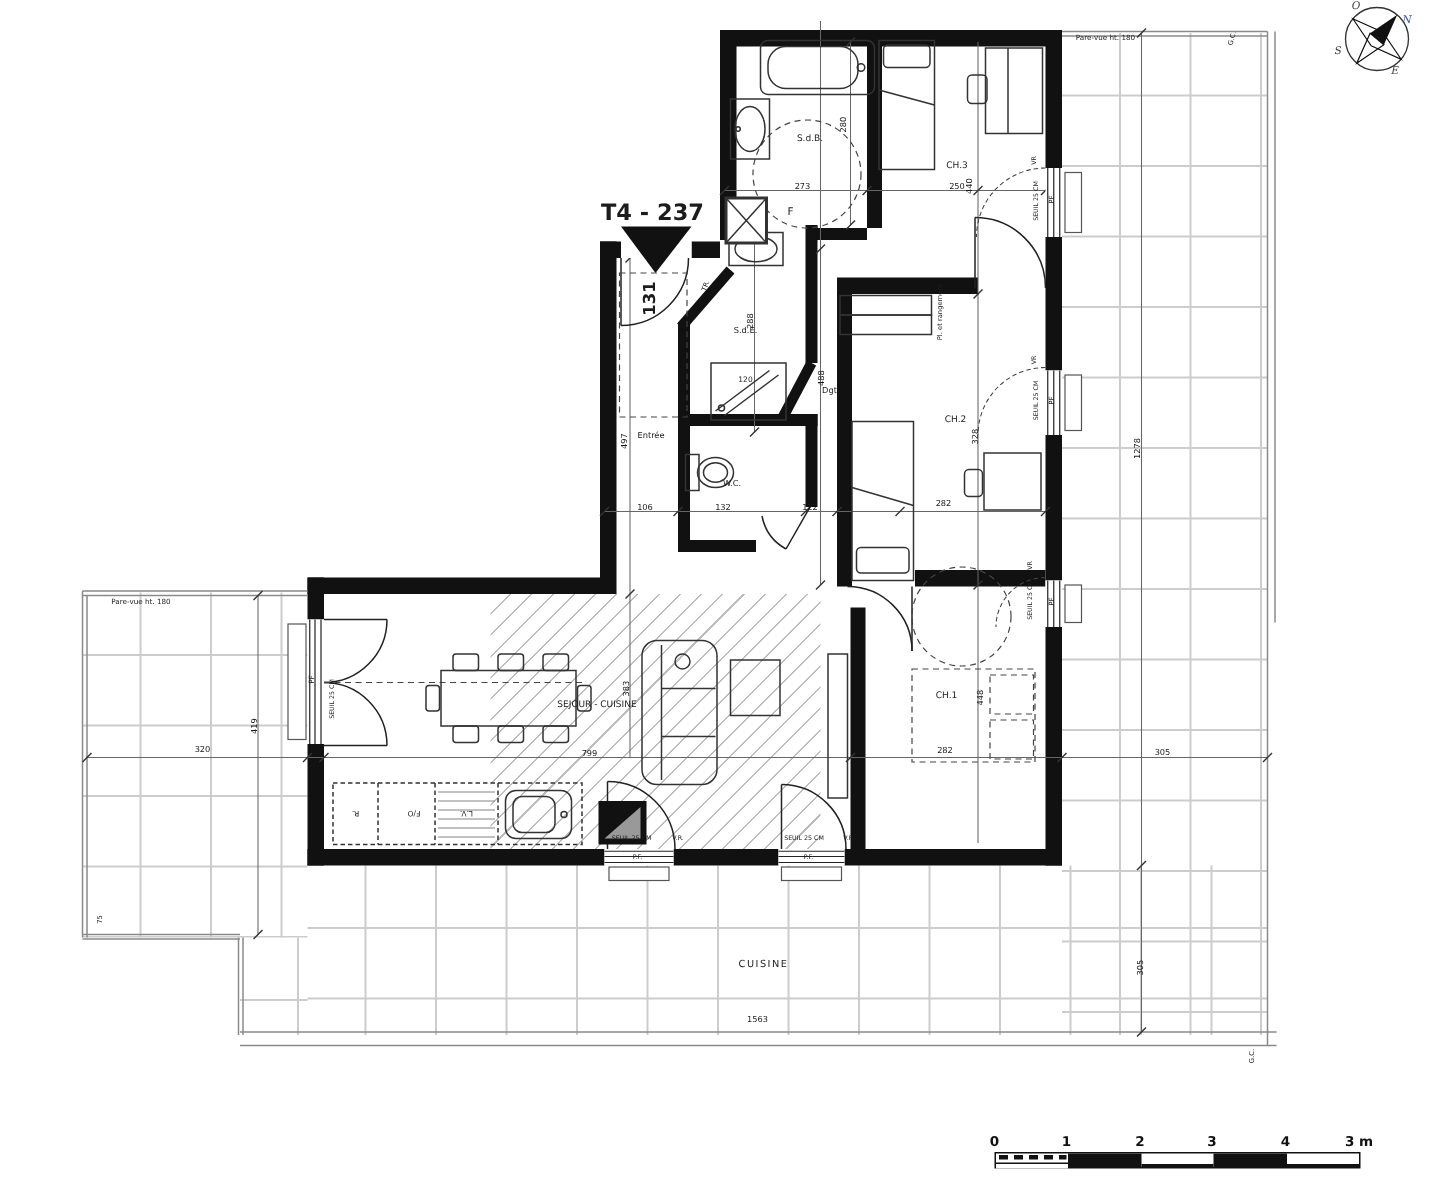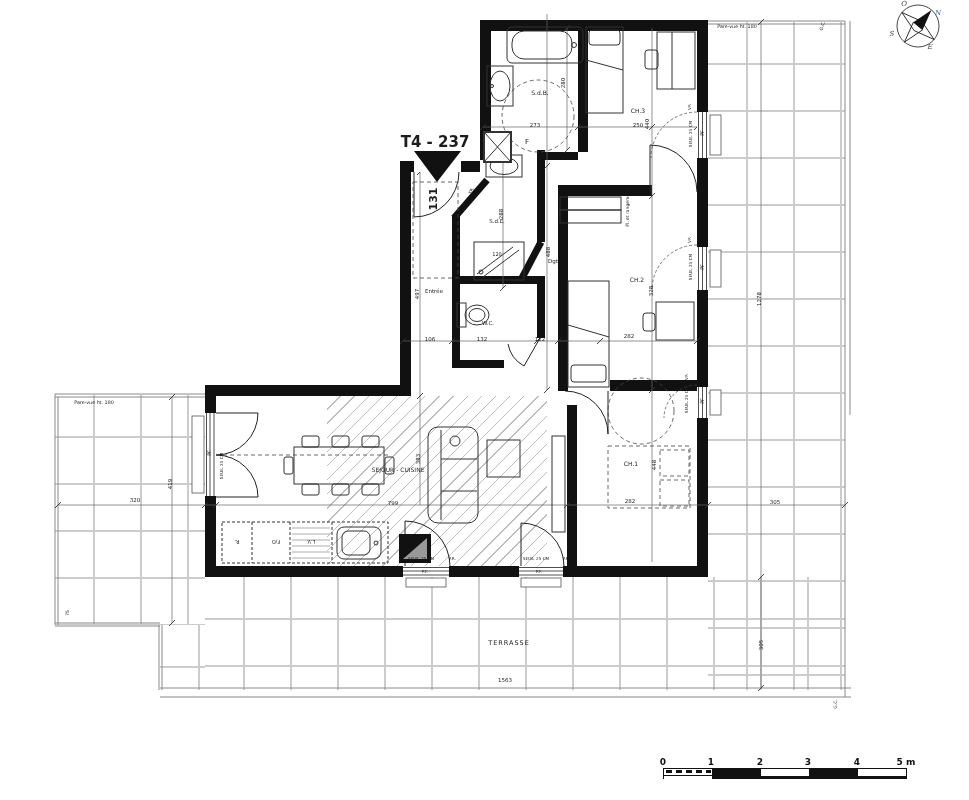--- a/index.html
+++ b/index.html
@@ -367,34 +367,34 @@
     <div style="left:42px;top:1px;width:5px;height:3px;"></div>
     <div style="left:97px;top:7px;width:48px;height:2px;"></div>
     <div style="left:194px;top:7px;width:48px;height:2px;"></div>
   </div>
   <div id="scalenums">
       <span class="num" style="left: 663px; top: 757px; transform: translate(-50%, 0px);">0</span>
       <span class="num" style="left: 711px; top: 757px; transform: translate(-50%, 0px);">1</span>
       <span class="num" style="left: 760px; top: 757px; transform: translate(-50%, 0px);">2</span>
       <span class="num" style="left: 808px; top: 757px; transform: translate(-50%, 0px);">3</span>
       <span class="num" style="left: 857px; top: 757px; transform: translate(-50%, 0px);">4</span>
-      <span class="num" style="left: 906px; top: 757px; transform: translate(-50%, 0px);">5 m</span>
+      <span class="num" style="left: 906px; top: 757px; transform: translate(-50%, 0px);">3 m</span>
     </div>
 
   <div id="labels">
       <span class="lbl" style="left: 540px; top: 93px; font-size: 6px; transform: translate(-50%, -50%) rotate(0deg);">S.d.B.</span>
       <span class="lbl" style="left: 638px; top: 111px; font-size: 6px; transform: translate(-50%, -50%) rotate(0deg);">CH.3</span>
       <span class="lbl" style="left: 497px; top: 222px; font-size: 5.5px; transform: translate(-50%, -50%) rotate(0deg);">S.d.E.</span>
       <span class="lbl" style="left: 434px; top: 292px; font-size: 5.5px; transform: translate(-50%, -50%) rotate(0deg);">Entrée</span>
       <span class="lbl" style="left: 488px; top: 324px; font-size: 5.5px; transform: translate(-50%, -50%) rotate(0deg);">W.C.</span>
       <span class="lbl" style="left: 553px; top: 262px; font-size: 5.5px; transform: translate(-50%, -50%) rotate(0deg);">Dgt</span>
       <span class="lbl" style="left: 637px; top: 280px; font-size: 6px; transform: translate(-50%, -50%) rotate(0deg);">CH.2</span>
       <span class="lbl" style="left: 631px; top: 464px; font-size: 6px; transform: translate(-50%, -50%) rotate(0deg);">CH.1</span>
       <span class="lbl" style="left: 398px; top: 470px; font-size: 6px; transform: translate(-50%, -50%) rotate(0deg);">SEJOUR - CUISINE</span>
-      <span class="lbl" style="left: 509px; top: 643px; font-size: 6.5px; letter-spacing: 1px; transform: translate(-50%, -50%) rotate(0deg);">TERRASSE</span>
+      <span class="lbl" style="left: 509px; top: 643px; font-size: 6.5px; letter-spacing: 1px; transform: translate(-50%, -50%) rotate(0deg);">CUISINE</span>
       <span class="lbl" style="left: 628px; top: 208px; font-size: 4.5px; transform: translate(-50%, -50%) rotate(-90deg);">Pl. et rangement</span>
       <span class="lbl" style="left: 564px; top: 83px; font-size: 5.5px; transform: translate(-50%, -50%) rotate(-90deg);">280</span>
       <span class="lbl" style="left: 535px; top: 126px; font-size: 5.5px; transform: translate(-50%, -50%) rotate(0deg);">273</span>
       <span class="lbl" style="left: 638px; top: 126px; font-size: 5.5px; transform: translate(-50%, -50%) rotate(0deg);">250</span>
       <span class="lbl" style="left: 648px; top: 124px; font-size: 5.5px; transform: translate(-50%, -50%) rotate(-90deg);">440</span>
       <span class="lbl" style="left: 502px; top: 214px; font-size: 5.5px; transform: translate(-50%, -50%) rotate(-90deg);">288</span>
       <span class="lbl" style="left: 418px; top: 294px; font-size: 5.5px; transform: translate(-50%, -50%) rotate(-90deg);">497</span>
       <span class="lbl" style="left: 430px; top: 340px; font-size: 5.5px; transform: translate(-50%, -50%) rotate(0deg);">106</span>
       <span class="lbl" style="left: 482px; top: 340px; font-size: 5.5px; transform: translate(-50%, -50%) rotate(0deg);">132</span>
       <span class="lbl" style="left: 540px; top: 340px; font-size: 5.5px; transform: translate(-50%, -50%) rotate(0deg);">122</span>

